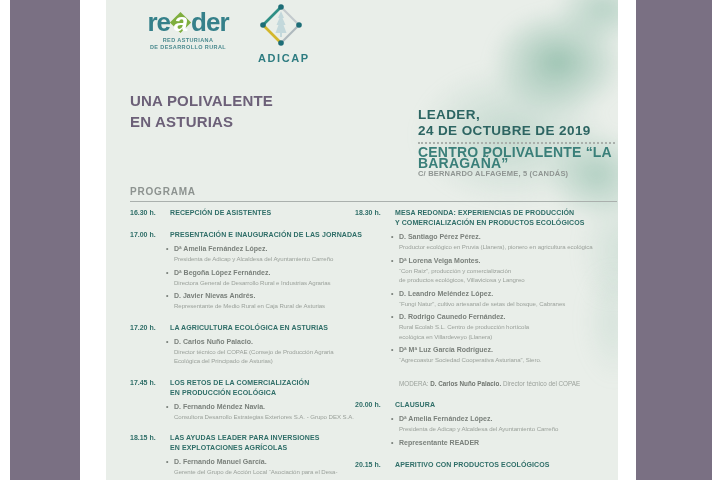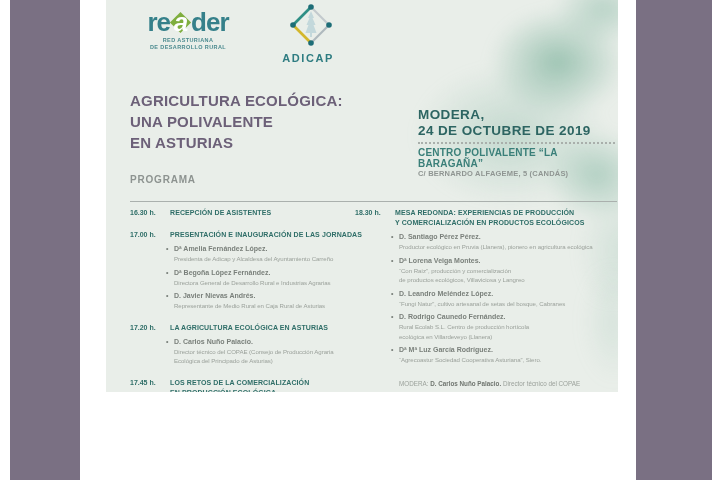--- a/index.html
+++ b/index.html
@@ -2,21 +2,21 @@
 <html><head>
 <meta charset="utf-8">
 <style>
   html,body{margin:0;padding:0;background:#ffffff;}
   *{box-sizing:border-box;}
   .canvas{position:relative;width:720px;height:480px;background:#ffffff;overflow:hidden;
           font-family:"Liberation Sans",sans-serif;}
   .side-bar{position:absolute;top:0;height:480px;background:#7a7083;}
   .bar-left{left:10px;width:70px;}
   .bar-right{left:636px;width:76px;}
-  .page{position:absolute;left:106px;top:0;width:512px;height:392px;background:#e9eee9;overflow:hidden;}
+  .page{position:absolute;left:106px;top:0;width:512px;height:480px;background:#e9eee9;overflow:hidden;}
 
   
   .watercolor{position:absolute;right:-18px;top:-30px;width:280px;height:330px;filter:blur(7px);pointer-events:none;
     background:
       radial-gradient(95px 75px at 72% 28%, rgba(104,166,141,.60), rgba(104,166,141,0) 72%),
       radial-gradient(130px 95px at 55% 50%, rgba(143,188,170,.42), rgba(143,188,170,0) 74%),
       radial-gradient(75px 65px at 86% 62%, rgba(120,176,154,.50), rgba(120,176,154,0) 70%),
       radial-gradient(70px 50px at 88% 12%, rgba(120,176,154,.45), rgba(120,176,154,0) 70%),
       radial-gradient(60px 90px at 95% 85%, rgba(143,188,170,.25), rgba(143,188,170,0) 75%);}
   .watercolor-tail{position:absolute;right:-10px;top:270px;width:70px;height:130px;filter:blur(9px);pointer-events:none;
@@ -24,35 +24,35 @@
 
   
   .reader-logo{position:absolute;left:24px;top:8px;width:116px;text-align:center;}
   .reader-word{font-weight:700;font-size:26px;line-height:28px;color:#35808a;letter-spacing:-1px;}
   .reader-a{position:relative;display:inline-block;width:21px;text-align:center;}
   .reader-a .diamond{position:absolute;left:3px;top:7px;width:15px;height:15px;background:#7fae3e;transform:rotate(45deg);}
   .reader-a .a-letter{position:relative;color:#ffffff;font-style:italic;}
   .reader-sub{margin-top:1px;font-size:5.5px;line-height:7px;font-weight:600;color:#4b8a8f;letter-spacing:.4px;}
 
   
-  .adicap-logo{position:absolute;left:152px;top:3px;width:76px;text-align:right;}
+  .adicap-logo{position:absolute;left:152px;top:3px;width:76px;text-align:left;}
   .adicap-label{margin-top:1px;font-weight:700;font-size:11px;color:#2e7c81;letter-spacing:1.6px;}
 
   
   .kicker{position:absolute;left:24px;top:70px;font-size:14px;font-weight:400;color:#8d8698;letter-spacing:2.4px;}
   .event-title{position:absolute;left:24px;top:90px;font-weight:700;font-size:15px;line-height:21px;color:#6c6078;letter-spacing:.2px;}
 
   .date-block{position:absolute;left:312px;top:107px;width:200px;}
   .date-day,.date-date{font-weight:700;font-size:13.5px;line-height:16px;color:#2d6562;letter-spacing:.4px;}
   .dotted-rule{margin-top:3px;border-top:2px dotted #a9afab;width:197px;}
-  .venue{margin-top:3px;font-weight:700;font-size:10px;line-height:11px;color:#3a7f79;letter-spacing:.2px;}
+  .venue{margin-top:3px;font-weight:700;font-size:14px;line-height:11px;color:#3a7f79;letter-spacing:.2px;}
   .address{font-weight:700;font-size:7.5px;line-height:10px;color:#8f9592;letter-spacing:.2px;}
 
   
-  .programa{position:absolute;left:24px;top:174px;font-weight:700;font-size:10px;color:#8d9390;letter-spacing:.8px;}
+  .programa{position:absolute;left:24px;top:186px;font-weight:700;font-size:10px;color:#8d9390;letter-spacing:.8px;}
   .programa-rule{position:absolute;left:24px;top:201px;width:487px;border-top:1px solid #aab0ad;}
 
   
   .prog-col{position:absolute;top:208px;}
   .col-left{left:24px;width:222px;}
   .col-right{left:249px;width:263px;}
   .prog-item{margin-bottom:12px;}
   .prog-head{display:flex;}
   .ptime{flex:0 0 40px;font-weight:700;font-size:7px;line-height:10px;color:#2f6e68;}
   .ptitle{flex:1;}
@@ -94,27 +94,26 @@
         <line x1="5" y1="22" x2="23" y2="40" stroke="#d3b72c" stroke-width="2.6"></line>
         <circle cx="23" cy="4" r="2.8" fill="#1d6d77"></circle>
         <circle cx="5" cy="22" r="2.8" fill="#1d6d77"></circle>
         <circle cx="41" cy="22" r="2.8" fill="#1d6d77"></circle>
         <circle cx="23" cy="40" r="2.8" fill="#1d6d77"></circle>
       </svg>
       <div class="adicap-label">ADICAP</div>
     </div>
 
     <div class="event-title">
-        <div class="title-line">AGRICULTURA ECOLÓGICA:</div>
         <div class="title-line">UNA POLIVALENTE</div>
         <div class="title-line">EN ASTURIAS</div>
       </div>
 
     <div class="date-block">
-      <div class="date-day">MODERA,</div>
+      <div class="date-day">LEADER,</div>
       <div class="date-date">24 DE OCTUBRE DE 2019</div>
       <div class="dotted-rule"></div>
       <div class="venue">CENTRO POLIVALENTE “LA BARAGAÑA”</div>
       <div class="address">C/ BERNARDO ALFAGEME, 5 (CANDÁS)</div>
     </div>
 
     <div class="programa">PROGRAMA</div>
     <div class="programa-rule"></div>
 
     <div class="prog-col col-left">

